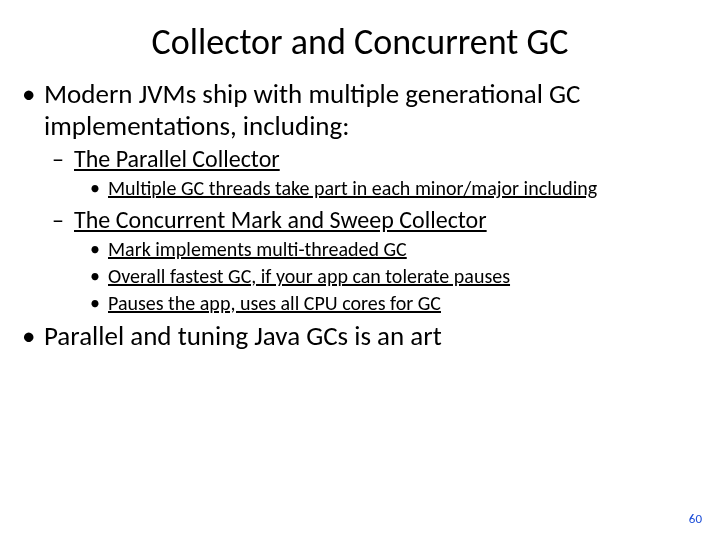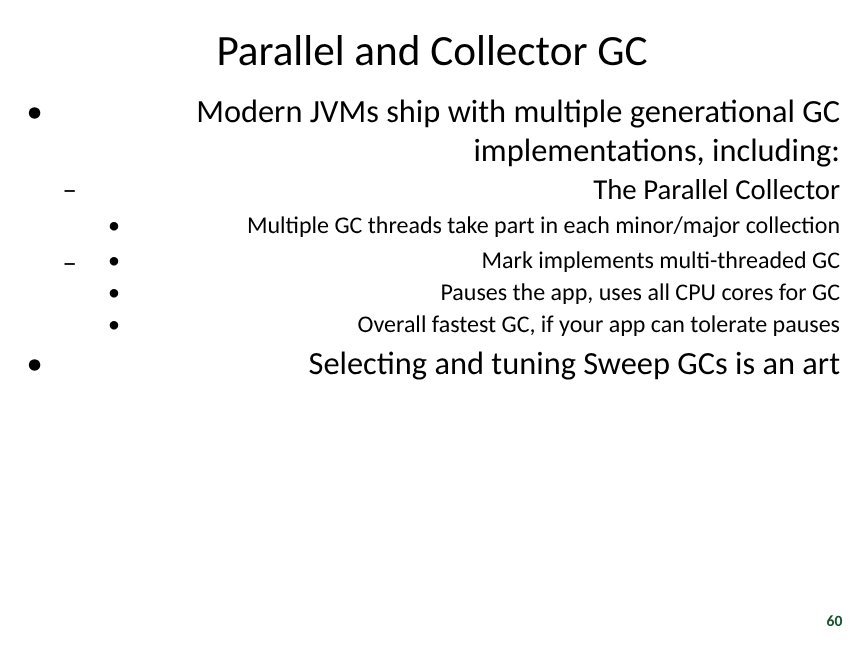--- a/index.html
+++ b/index.html
@@ -23,21 +23,20 @@
     font-size: 36px;
     font-weight: 400;
     margin: 0;
     padding: 20px 0 14px 0;
     letter-spacing: 0px;
   }
   ul.lvl1 {
     list-style: none;
     margin: 0;
     padding: 0 20px 0 44px;
-    text-align: right;
   }
   ul.lvl1 > li {
     position: relative;
     font-size: 27px;
     line-height: 1.18;
     margin-bottom: 4px;
     padding-left: 0;
   }
   ul.lvl1 > li::before {
     content: "•";
@@ -49,20 +48,21 @@
   ul.lvl2 {
     list-style: none;
     margin: 2px 0 2px 0;
     padding: 0 0 0 30px;
   }
   ul.lvl2 > li {
     position: relative;
     font-size: 24px;
     line-height: 1.25;
     margin-bottom: 2px;
+    text-decoration: underline;
   }
   ul.lvl2 > li::before {
     content: "–";
     position: absolute;
     left: -22px;
     top: 0;
     font-size: 24px;
   }
   ul.lvl3 {
     list-style: none;
@@ -80,48 +80,48 @@
     position: absolute;
     left: -18px;
     top: 0;
     font-size: 20px;
   }
   .pagenum {
     position: absolute;
     right: 18px;
     bottom: 14px;
     font-size: 13px;
-    color: #14532d;
-    font-weight: bold;
+    color: #1d4ed8;
   }
 </style>
 </head>
 <body>
 
 <div class="slide">
-  <h1 class="title">Parallel and Collector GC</h1>
+  <h1 class="title">Collector and Concurrent GC</h1>
 
   <ul class="lvl1">
     <li>
       <span>Modern JVMs ship with multiple generational GC implementations, including:</span>
       <ul class="lvl2">
         <li>
           <span>The Parallel Collector</span>
           <ul class="lvl3">
-            <li><span>Multiple GC threads take part in each minor/major collection</span></li>
+            <li><span>Multiple GC threads take part in each minor/major including</span></li>
           </ul>
         </li>
         <li>
+          <span>The Concurrent Mark and Sweep Collector</span>
           <ul class="lvl3">
             <li><span>Mark implements multi-threaded GC</span></li>
+            <li><span>Overall fastest GC, if your app can tolerate pauses</span></li>
             <li><span>Pauses the app, uses all CPU cores for GC</span></li>
-            <li><span>Overall fastest GC, if your app can tolerate pauses</span></li>
           </ul>
         </li>
       </ul>
     </li>
     <li>
-      <span>Selecting and tuning Sweep GCs is an art</span>
+      <span>Parallel and tuning Java GCs is an art</span>
     </li>
   </ul>
 
   <div class="pagenum">60</div>
 </div>
 
 </body></html>

